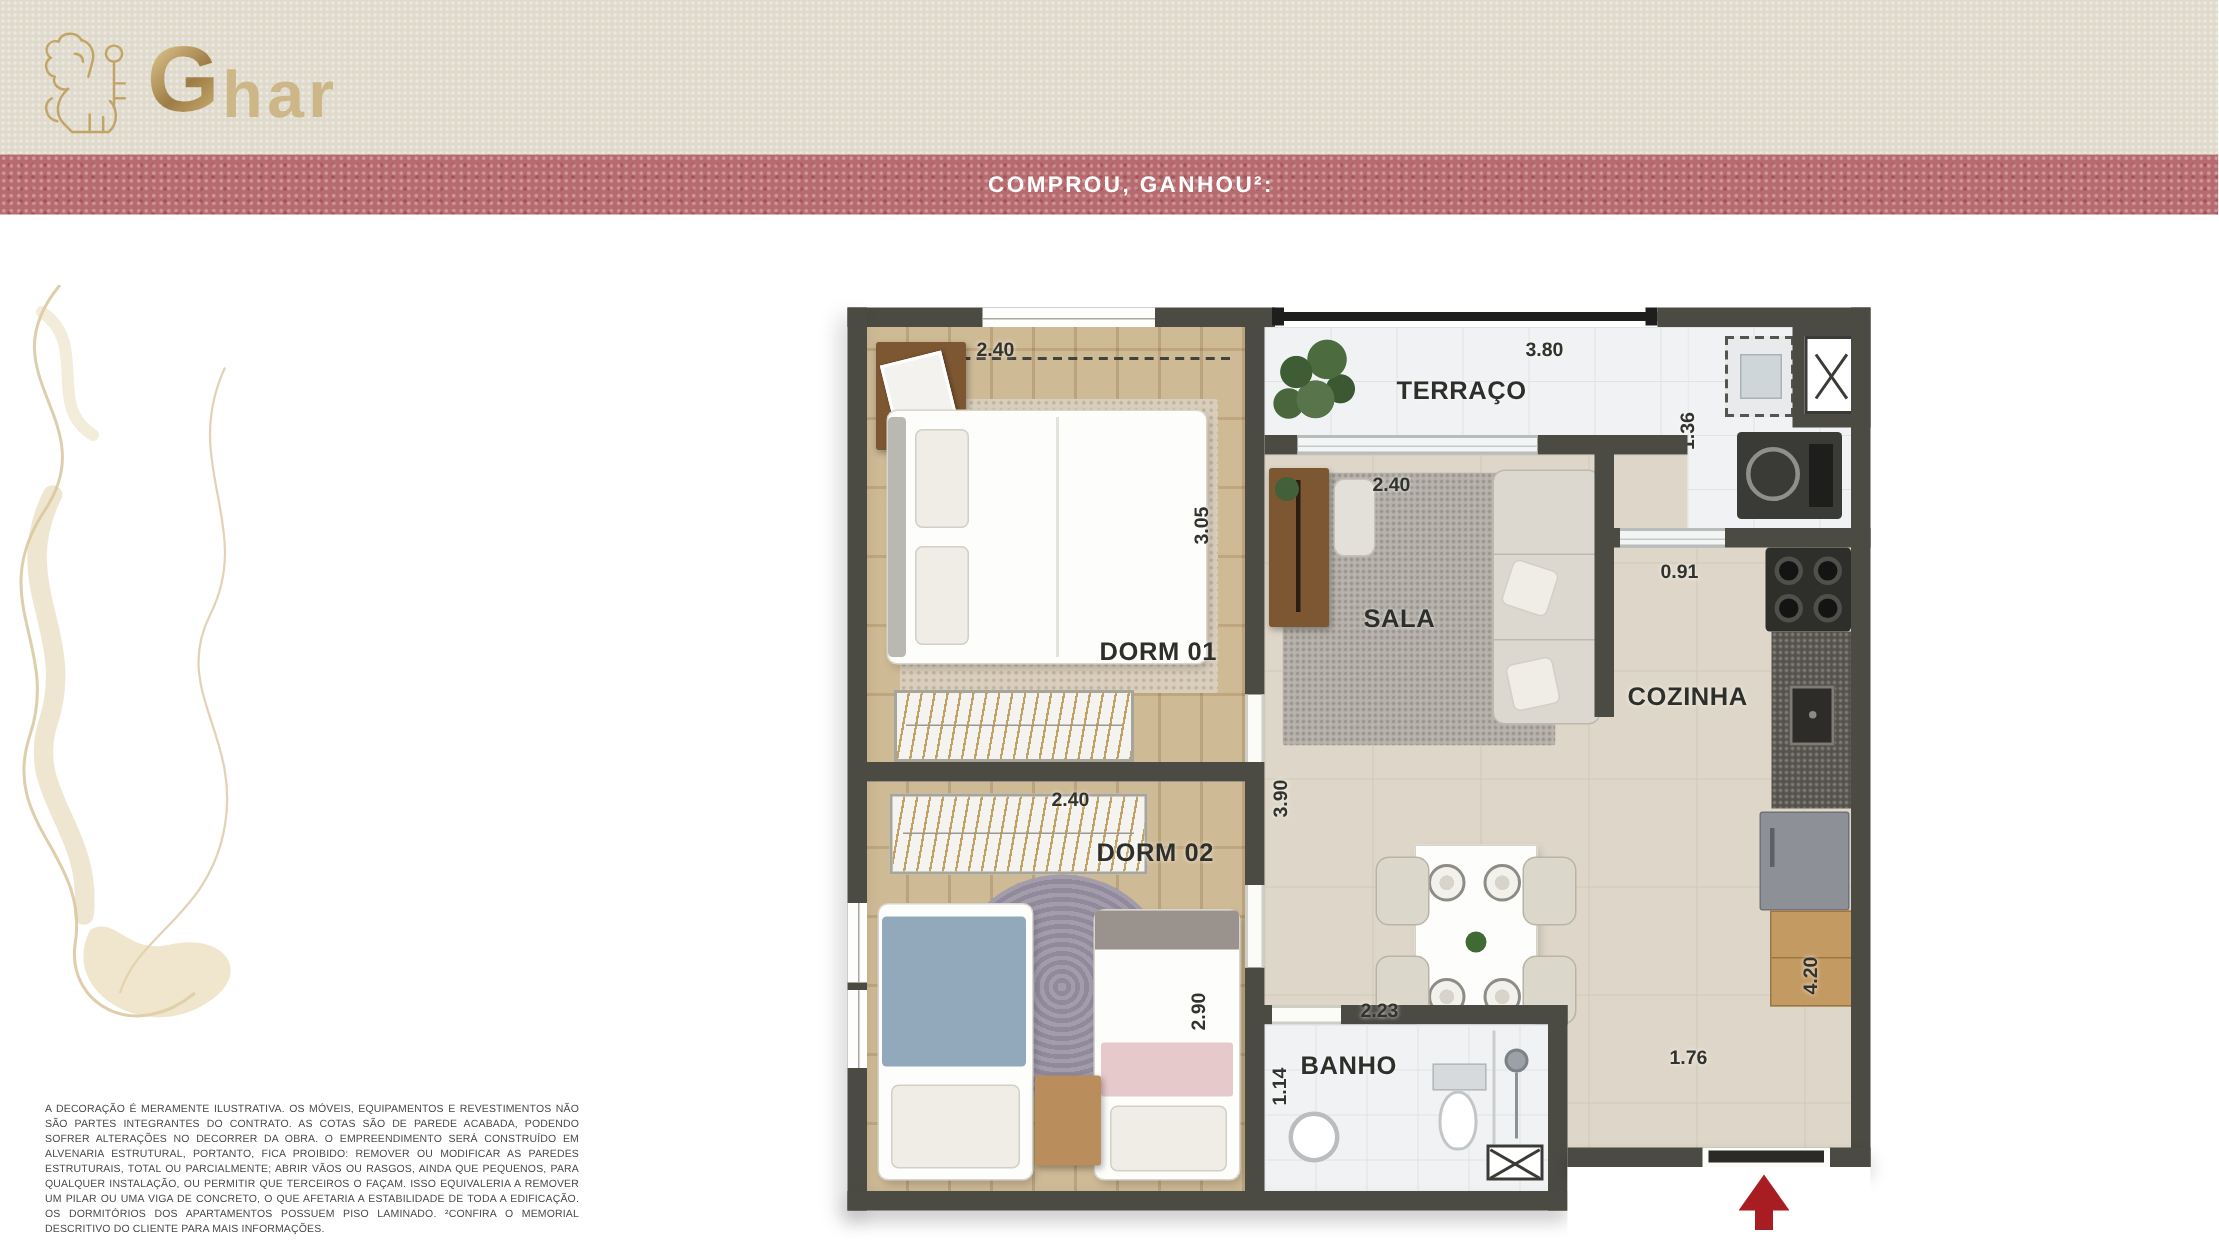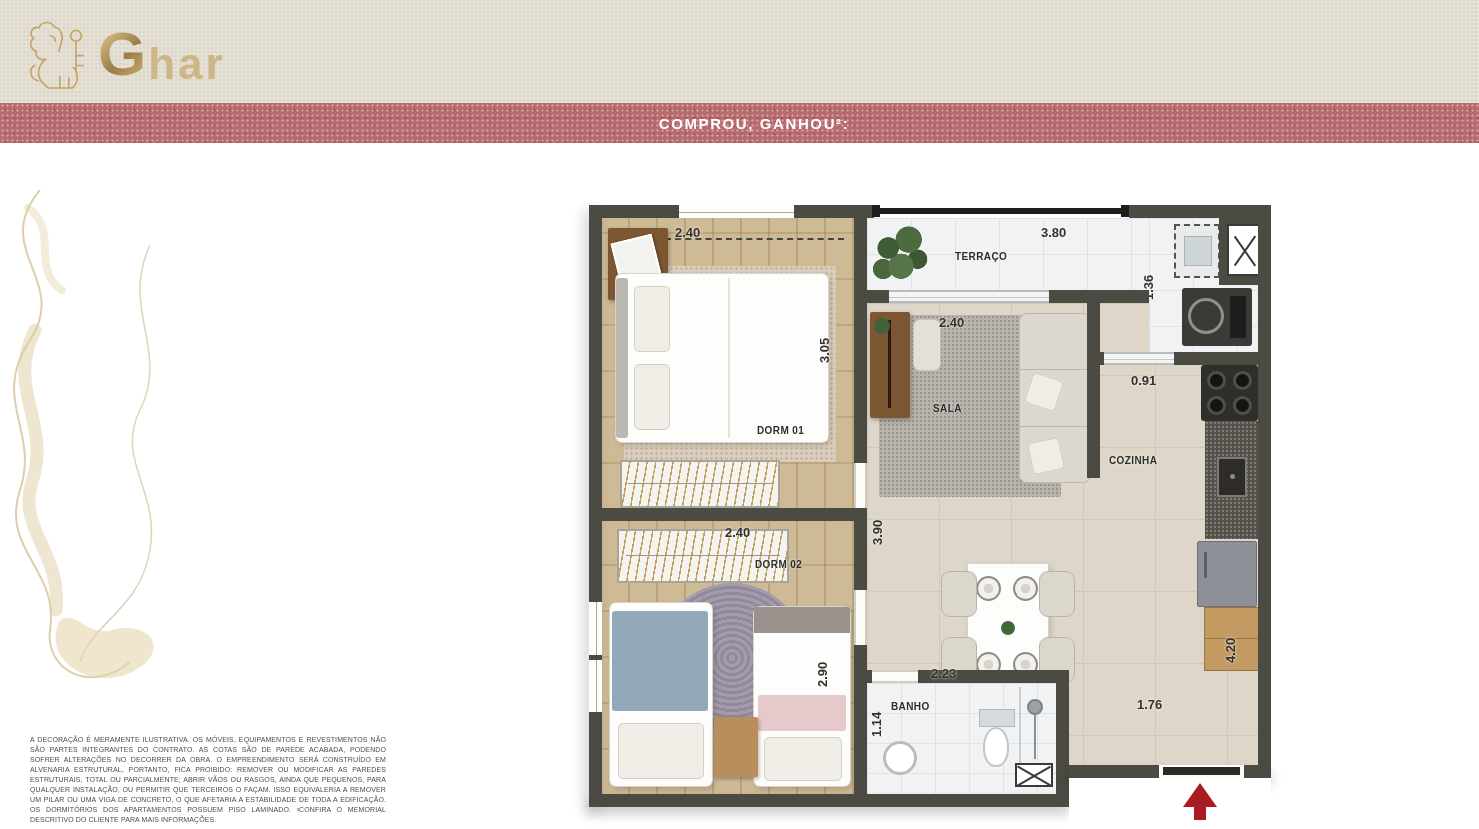--- a/index.html
+++ b/index.html
@@ -30,21 +30,21 @@
           display:flex;align-items:center;justify-content:center;color:#ffffff;
           font-size:15px;letter-spacing:1.6px;}
   .banner b{font-weight:bold;margin-right:8px;padding-left:37px;}
   .banner span.rest{font-weight:400;opacity:.96;}
 
   
   .disclaimer{left:30px;top:735px;width:356px;font-size:7px;line-height:1.42;color:#4a4a4a;
               text-align:justify;letter-spacing:.1px;}
 
   
-  .plan{left:589px;top:205px;width:548px;height:618px;text-decoration:underline;}
+  .plan{left:565px;top:205px;width:548px;height:618px;text-decoration:underline;}
   .wall{background:#4b4a43;}
   .wood{background:#cab28a;
         background-image:repeating-linear-gradient(90deg,rgba(0,0,0,0) 0 26px,rgba(90,60,20,.18) 26px 28px),
                          repeating-linear-gradient(0deg,rgba(255,255,255,.10) 0 44px,rgba(90,60,20,.10) 44px 46px);}
   .tileW{background:#f0f2f3;
          background-image:linear-gradient(#dfe3e5 1px,transparent 1px),
                           linear-gradient(90deg,#dfe3e5 1px,transparent 1px);
          background-size:44px 36px;}
   .tileB{background:#ded7c9;
          background-image:linear-gradient(#d0c8b9 1px,transparent 1px),
@@ -67,21 +67,21 @@
   .doorgap{background:#fbfbf8;border-top:2px solid #cfcdc4;border-bottom:2px solid #cfcdc4;box-sizing:border-box;}
   .win{background:#fdfdfc;}
   .winV::after{content:"";position:absolute;top:0;bottom:0;left:50%;width:1px;background:#a9a7a0;}
   .winH::after{content:"";position:absolute;left:0;right:0;top:50%;height:1px;background:#a9a7a0;}
   .xbox{background:#ffffff;border:2px solid #3a3a36;box-sizing:border-box;}
   .xbox::before,.xbox::after{content:"";position:absolute;left:-6%;top:50%;width:112%;height:2px;background:#3a3a36;transform-origin:center;}
   .xbox.tall::before{transform:rotate(55deg);} .xbox.tall::after{transform:rotate(-55deg);}
   .xbox.flat::before{transform:rotate(30deg);} .xbox.flat::after{transform:rotate(-30deg);}
 
   .dim{font-size:13px;font-weight:bold;color:#33332e;text-shadow:0 0 3px rgba(255,255,255,.85);white-space:nowrap;}
-  .room-label{font-size:10px;font-weight:bold;color:#2e2e2a;letter-spacing:.4px;text-shadow:0 0 3px rgba(255,255,255,.7);white-space:nowrap;}
+  .room-label{font-size:17px;font-weight:bold;color:#2e2e2a;letter-spacing:.4px;text-shadow:0 0 3px rgba(255,255,255,.7);white-space:nowrap;}
   .rot{transform:rotate(-90deg);transform-origin:left top;}
 
   .chair{background:#dcd7cb;border:1px solid #b9b4a8;border-radius:9px;}
   .plate{width:25px;height:25px;border-radius:50%;border:2px solid #8e8c86;
          background:radial-gradient(circle,#d8d4cb 32%,#f3f1ec 34%);box-sizing:border-box;}
   .burner{width:19px;height:19px;border-radius:50%;background:#141414;border:3px solid #50504a;box-sizing:border-box;}
   .plant{background:
      radial-gradient(circle at 30% 40%, #3f5d35 17%, transparent 18%),
      radial-gradient(circle at 62% 28%, #4c6b3e 20%, transparent 21%),
      radial-gradient(circle at 50% 66%, #57744a 22%, transparent 23%),

